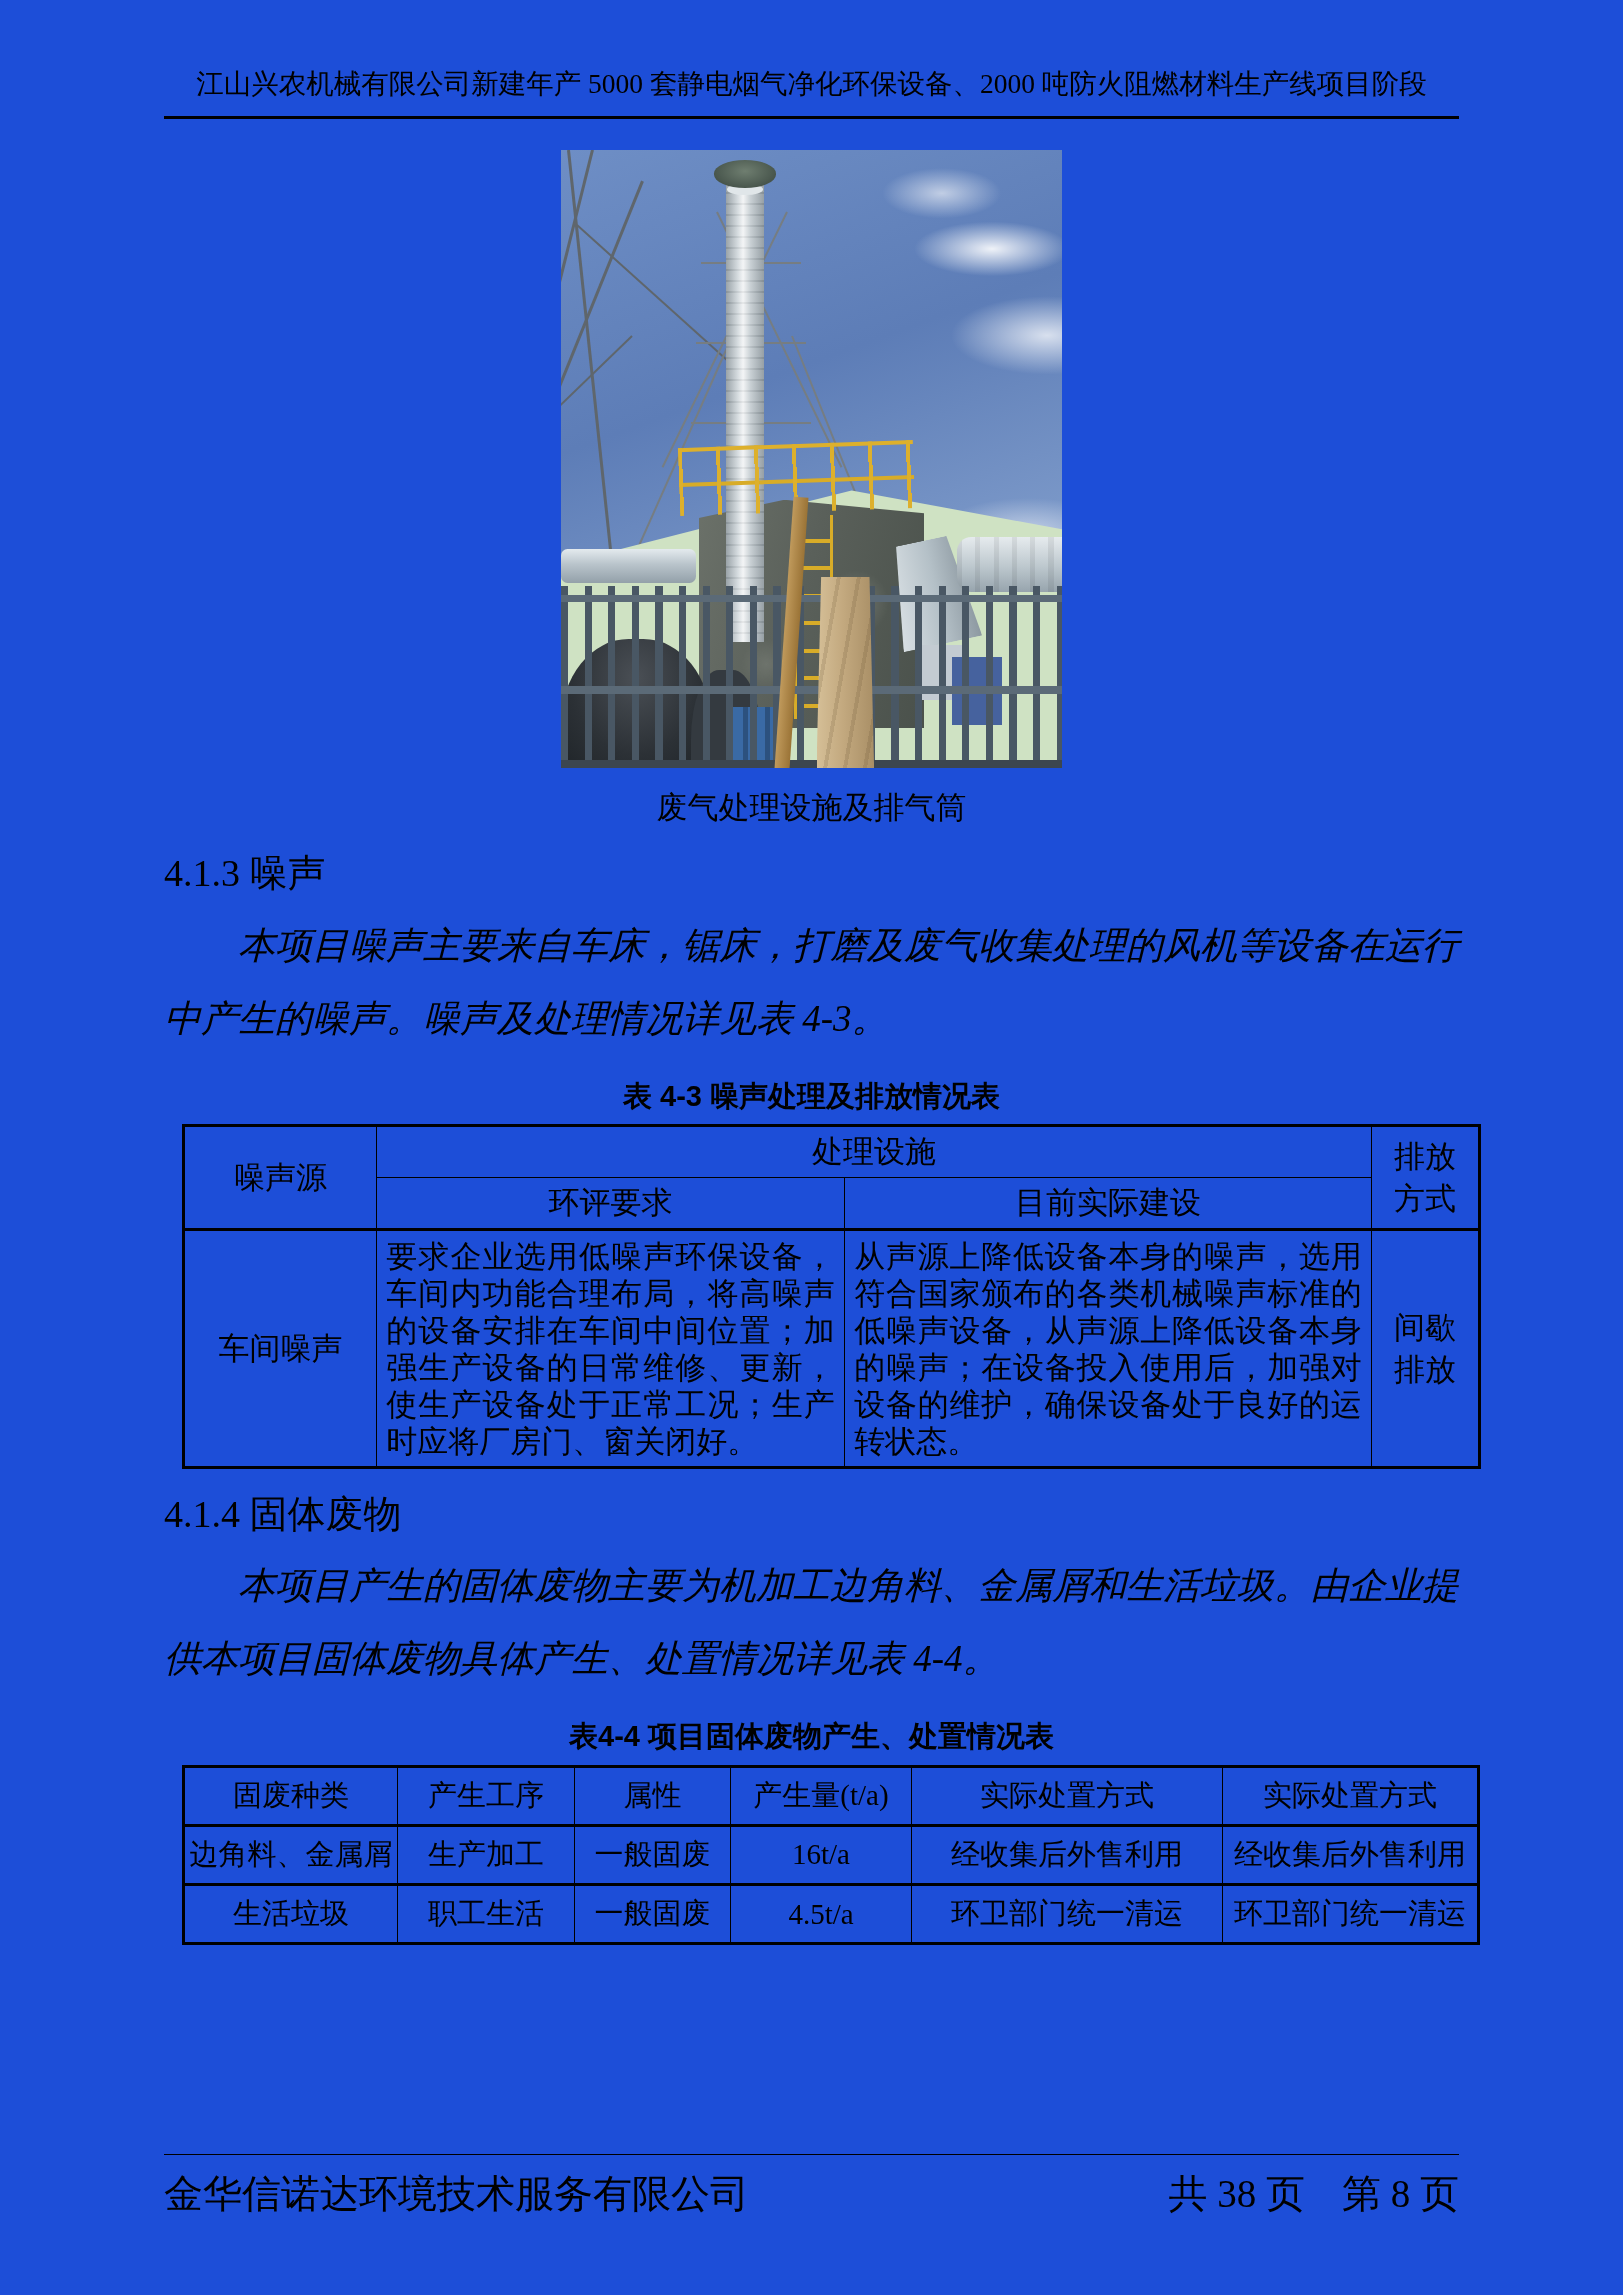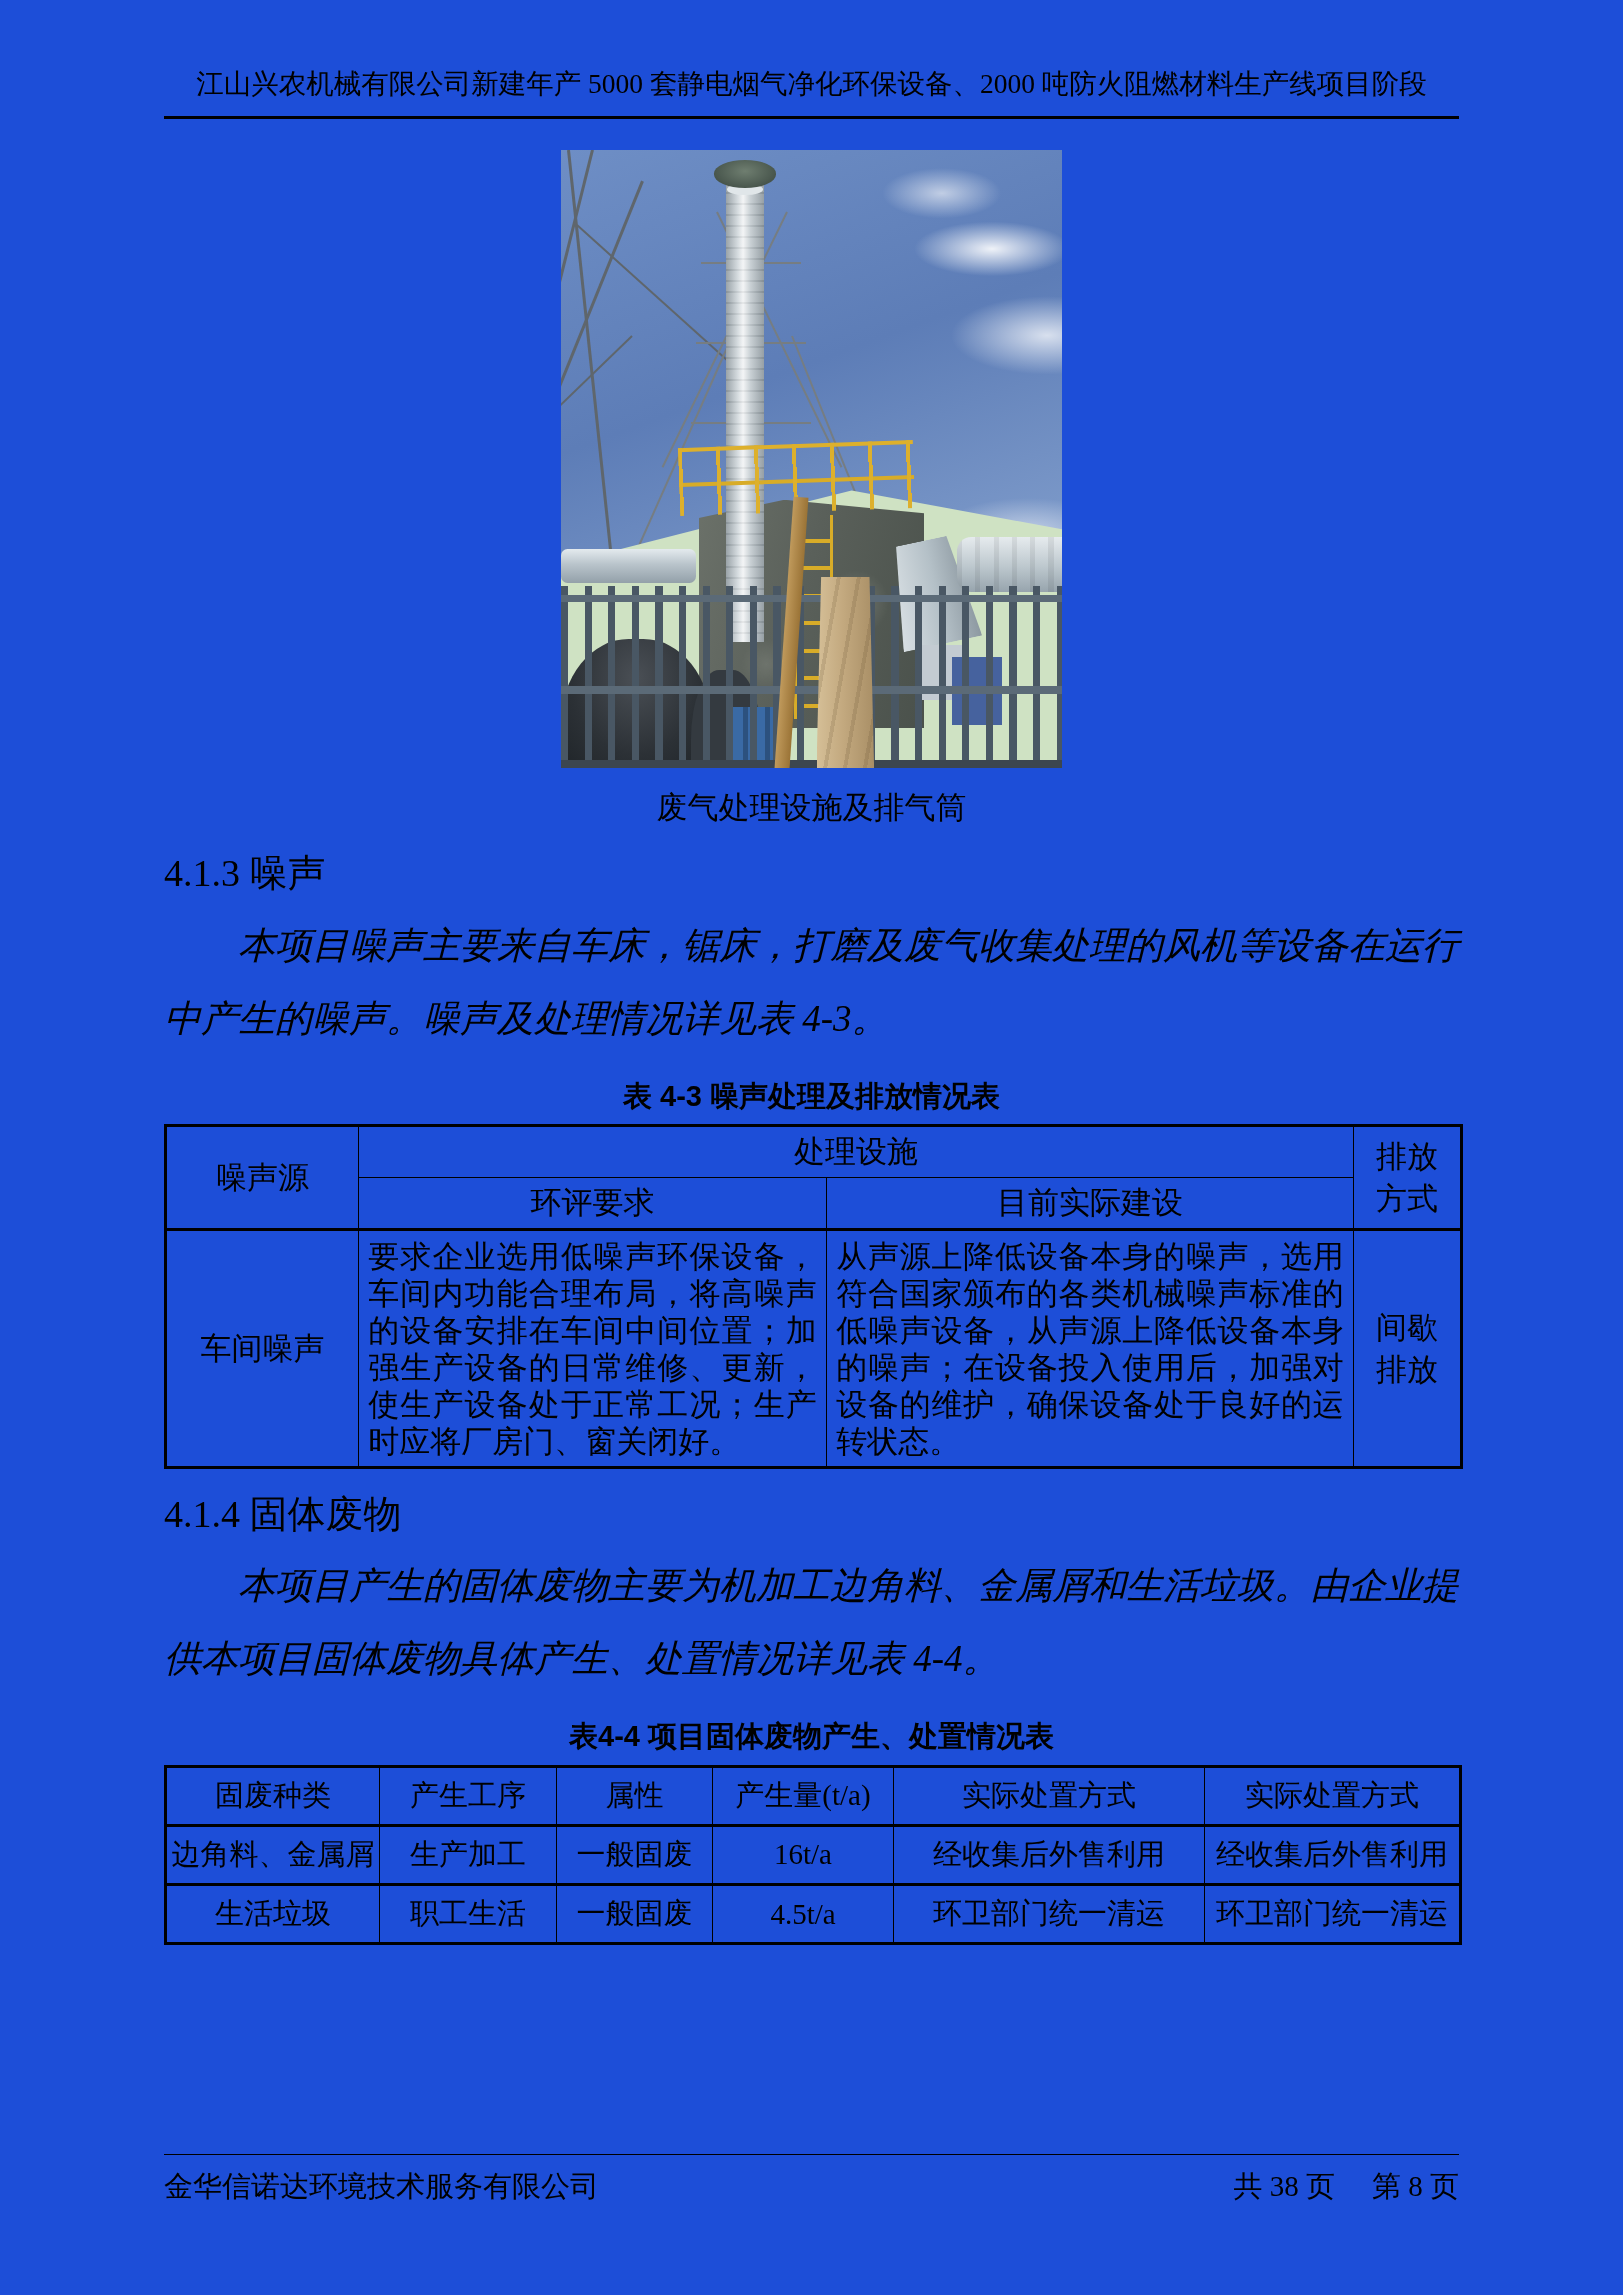--- a/index.html
+++ b/index.html
@@ -72,33 +72,33 @@
   .plank{left:44.5%;top:56%;width:3%;height:44%;transform:rotate(4deg);
       background:linear-gradient(90deg,#c09a5c 0%,#9a7336 100%);}
   
   .caption{margin-top:18.3px;text-align:center;font-size:31px;}
   .content{margin:0 164px 0 164px;}
   .h-sec{font-size:38px;font-weight:normal;margin:19.6px 0 0 0;}
   .para{font-size:37px;line-height:73px;text-align:justify;text-indent:2em;margin:9.2px 0 0 0;font-style:italic;}
   .tbl-title{margin:22px 0 0 0;text-align:center;font-weight:bold;font-size:29px;
              font-family:"Liberation Sans","DejaVu Sans",sans-serif;}
   table{border-collapse:collapse;table-layout:fixed;width:1295px;margin-top:7.9px;}
-  table,.b-out{border:3.9px solid #000;}
+  table,.b-out{border:3.9px solid #000;margin-left:18px;}
   th,td{border:1.3px solid #000;font-weight:normal;font-size:31px;padding:3.9px 7.9px;}
   .t43 th{text-align:center;vertical-align:middle;}
   .t43 .hb{border-bottom:3.9px solid #000;}
   .t43 td.longtext{vertical-align:top;text-align:justify;line-height:37px;padding:6.5px 9.2px;}
   .t43 td.center{vertical-align:middle;text-align:center;}
   .narrow-span{display:inline-block;width:2em;line-height:1.35;}
   .t44 th,.t44 td{text-align:center;vertical-align:middle;font-size:29px;height:51px;padding:2.6px 3.9px;}
   .t44 thead tr{border-bottom:3.9px solid #000;}
   .t44 .r1{border-bottom:3.3px solid #000;}
   
   .footer{position:absolute;left:164px;right:164px;top:2154px;border-top:1.3px solid #000;
-          padding-top:11.8px;display:flex;justify-content:space-between;font-size:29px;}
+          padding-top:11.8px;display:flex;justify-content:space-between;font-size:39px;}
   .pgap{margin-left:37px;}
 </style>
 </head>
 <body>
 
 <div class="page">
 
   <div class="doc-header">
     <div>江山兴农机械有限公司新建年产 5000 套静电烟气净化环保设备、2000 吨防火阻燃材料生产线项目阶段</div>
   </div>

